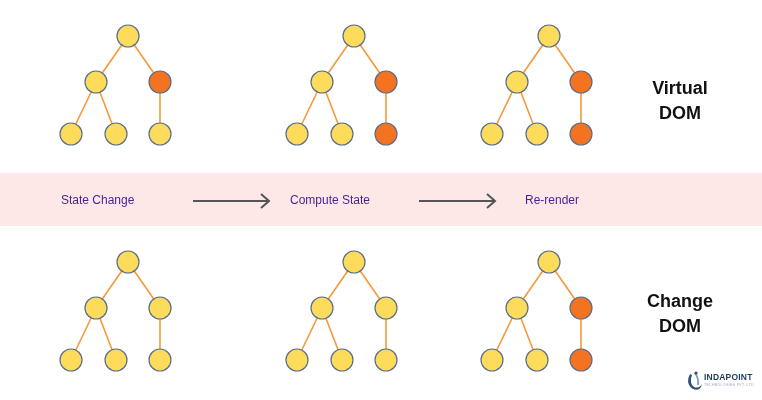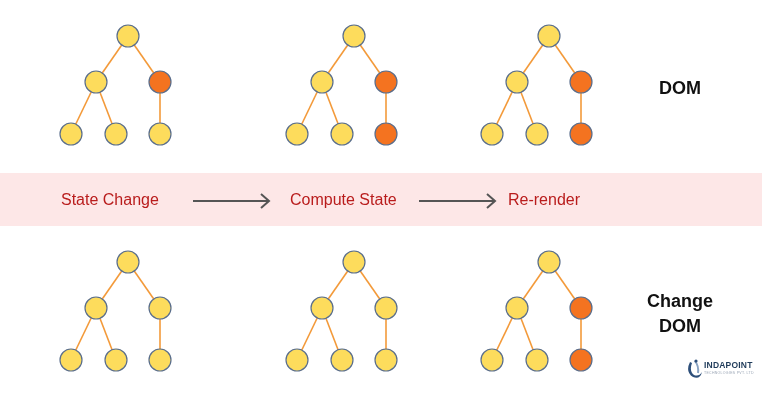--- a/index.html
+++ b/index.html
@@ -1,21 +1,21 @@
 <!DOCTYPE html>
 <html><head>
   <meta charset="utf-8">
   <style>
     html, body { margin: 0; padding: 0; background: #ffffff; }
     body { width: 762px; height: 400px; position: relative; overflow: hidden; font-family: "Liberation Sans", "DejaVu Sans", sans-serif; }
     .band { position: absolute; left: 0; top: 173px; width: 762px; height: 53px; background: #fde7e7; }
-    .step { position: absolute; top: 190px; font-size: 16px; color: #b91c1c; line-height: 20px; }
+    .step { position: absolute; top: 190px; font-size: 12px; color: #4c1d95; line-height: 20px; }
     .label { position: absolute; font-weight: bold; font-size: 18px; color: #111; text-align: center; width: 110px; line-height: 25px; }
     svg.trees { position: absolute; left: 0; top: 0; }
-    .logo { position: absolute; left: 686px; top: 356px; width: 76px; height: 26px; text-decoration: underline; }
+    .logo { position: absolute; left: 686px; top: 368px; width: 76px; height: 26px; text-decoration: underline; }
     .logo-text { position: absolute; left: 18px; top: 4px; font-size: 8.5px; font-weight: bold; color: #1f3b5a; letter-spacing: 0.2px; }
     .logo-sub { position: absolute; left: 18px; top: 15px; font-size: 3.5px; color: #9aa5b5; letter-spacing: 0.3px; }
   </style>
 </head>
 <body>
 
 <div class="band"></div>
 
 <svg class="trees" width="762" height="400">
   <g id="trees-layer">
@@ -103,23 +103,24 @@
     <polyline points="261,194 269,201 261,208" fill="none" stroke="#555" stroke-width="2"></polyline>
   </g>
   <g>
     <line x1="419" y1="201" x2="494" y2="201" stroke="#555" stroke-width="2"></line>
     <polyline points="487,194 495,201 487,208" fill="none" stroke="#555" stroke-width="2"></polyline>
   </g>
 </svg>
 
 <div class="step" style="left:61px;">State Change</div>
 <div class="step" style="left:290px;">Compute State</div>
-<div class="step" style="left:508px;">Re-render</div>
+<div class="step" style="left:525px;">Re-render</div>
 
 <div class="label" style="left:625px; top:76px;">
+  <div>Virtual</div>
   <div>DOM</div>
 </div>
 <div class="label" style="left:625px; top:289px;">
   <div>Change</div>
   <div>DOM</div>
 </div>
 
 <div class="logo">
   <svg width="18" height="22" style="position:absolute;left:0;top:2px;">
     <path d="M4 4 Q-1 14 7 19 Q14 22 16 14 Q13 19 8 17 Q3 13 6 5 Z" fill="#2d4f7a"></path>

